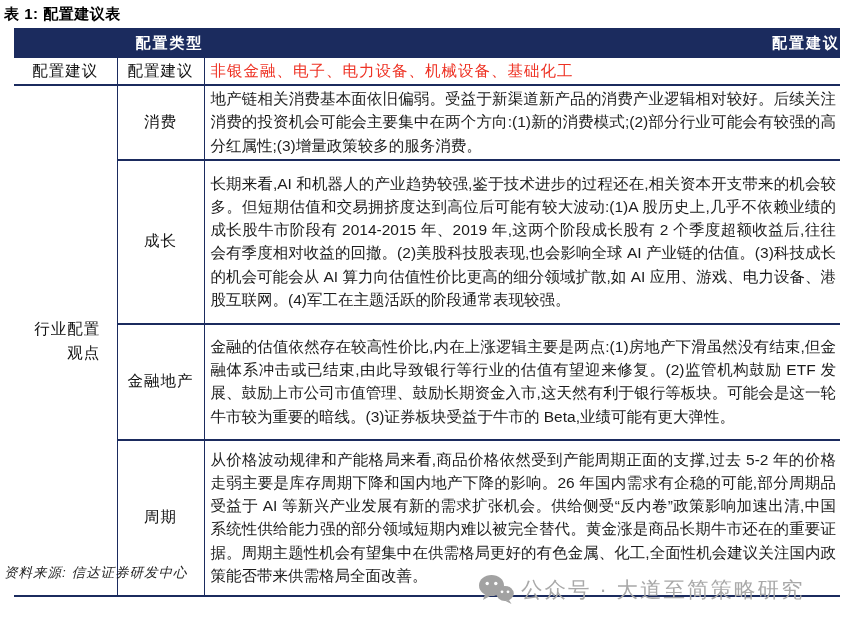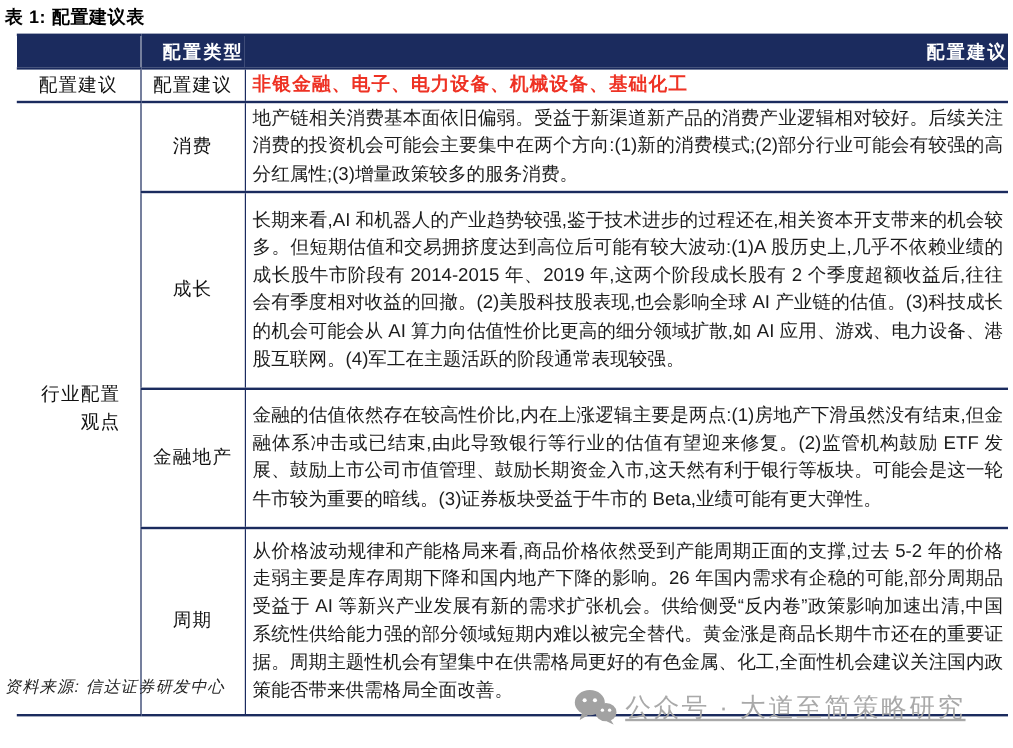--- a/index.html
+++ b/index.html
@@ -33,31 +33,30 @@
   tr.r-growth{height:164px;} tr.r-fin{height:116px;} tr.r-cycle{height:156px;}
   td.lab{
     text-align:center;font-size:15.5px;color:#111;letter-spacing:1px;
   }
   .wrap4{display:inline-block;width:70px;line-height:24px;text-align:right;}
   td.adv{
     font-size:15.5px;line-height:23.2px;text-align:justify;text-align-last:left;
     padding:1px 4px 2px 6px;vertical-align:middle;color:var(--text);
   }
   td.adv.red{
-    color:var(--red);font-weight:bold;letter-spacing:1px;text-align:left;
+    color:var(--red);font-weight:normal;letter-spacing:1px;text-align:left;
   }
   .source{
     position:absolute;left:4px;top:564px;font-size:13.5px;font-style:italic;
     color:#262626;letter-spacing:1px;
   }
   .watermark{
     position:absolute;left:478px;top:574px;display:flex;align-items:center;gap:7px;
     color:var(--watermark);font-size:21.5px;letter-spacing:2px;white-space:nowrap;
     background:transparent;
-    text-decoration:underline;
   }
   .watermark svg{flex:0 0 auto;}
 </style>
 </head>
 <body>
 
 <div class="page">
 
   <div class="title">表 1: 配置建议表</div>
 

